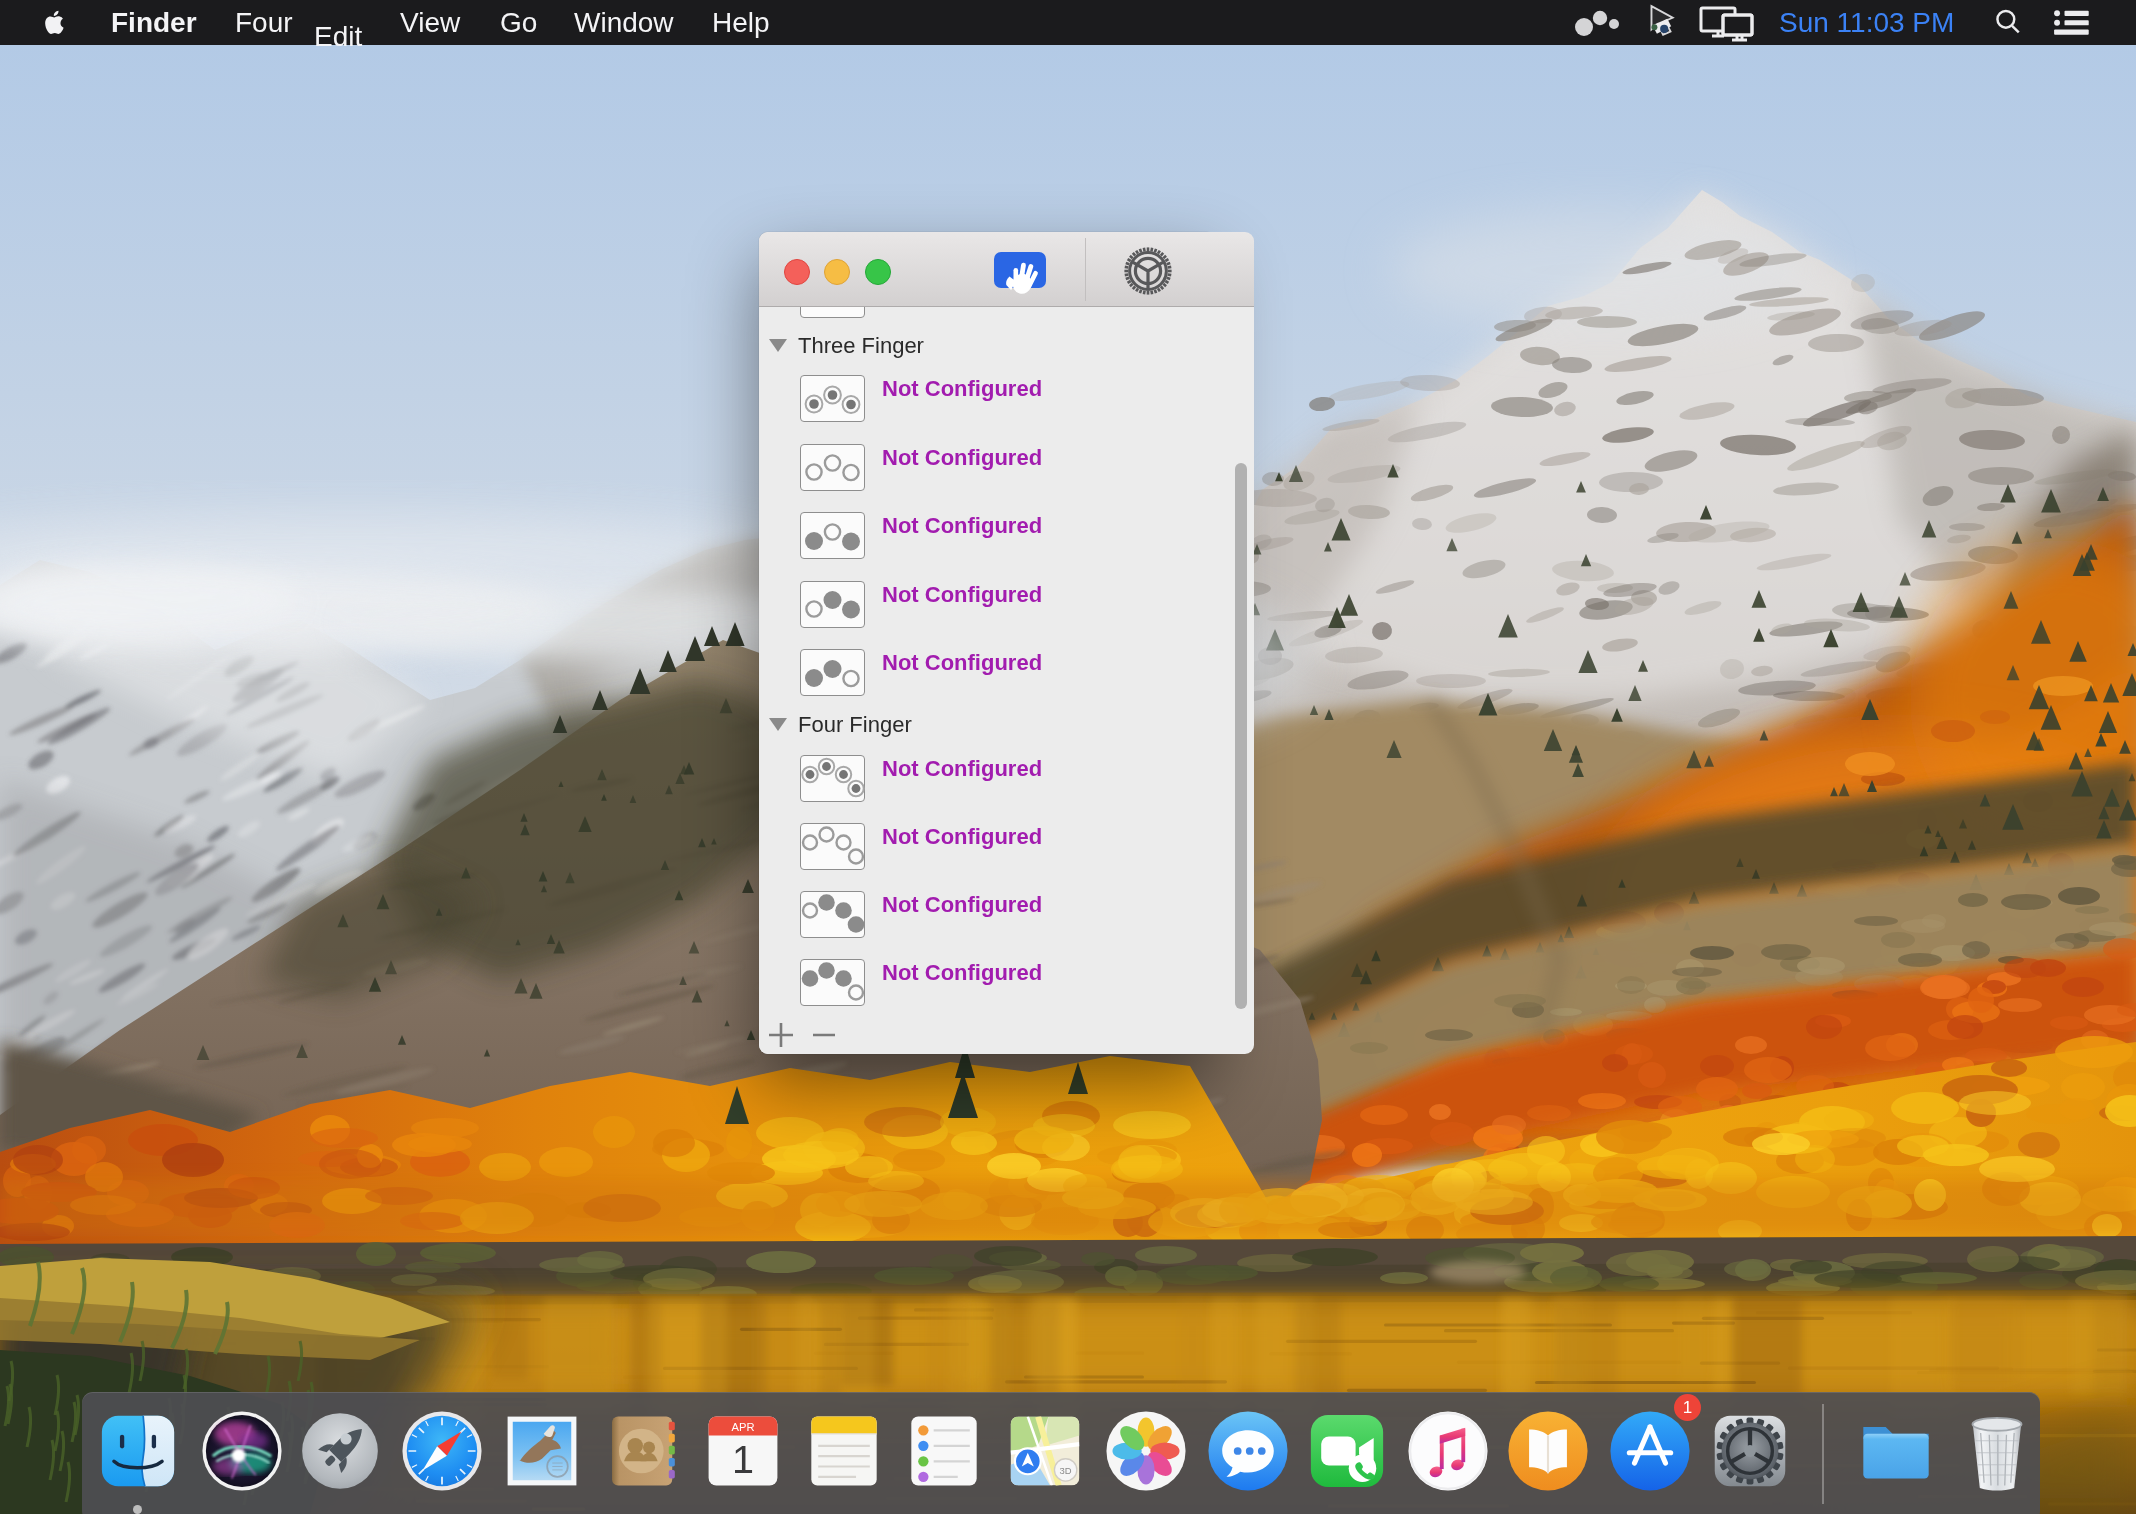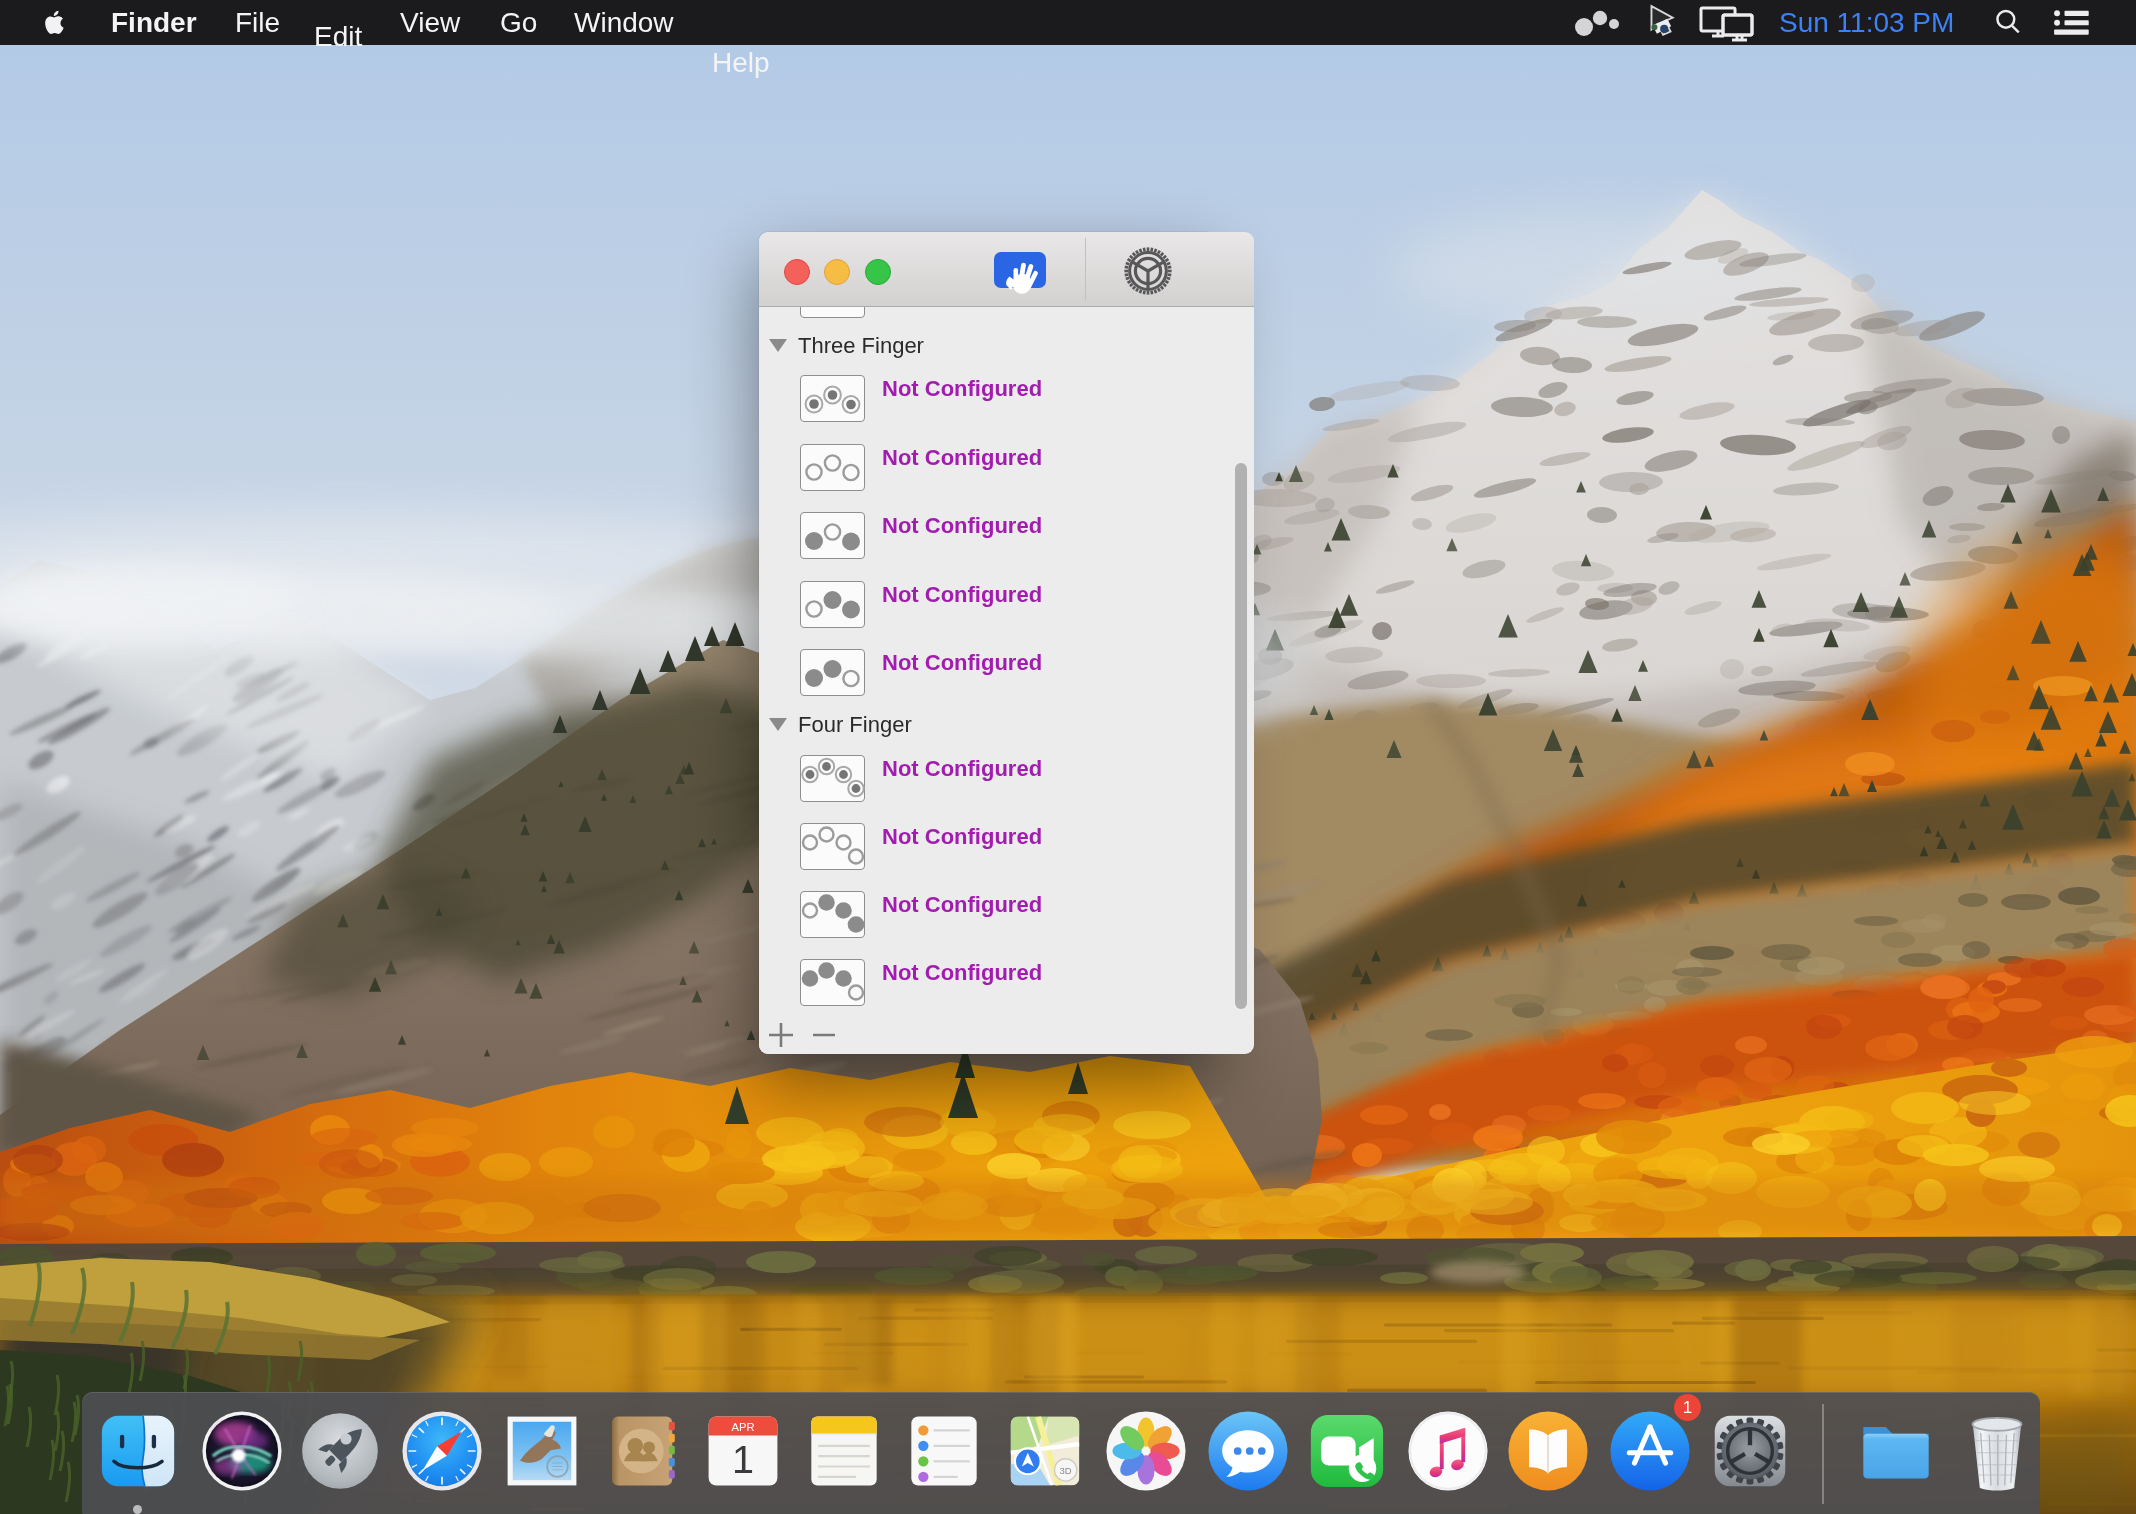--- a/index.html
+++ b/index.html
@@ -1413,26 +1413,26 @@
 <path d="M226,1447 q6,-26 2,-40" stroke="#4a6128" stroke-width="3" fill="none" opacity="0.8"></path>
 <path d="M66,1502 q6,-26 2,-40" stroke="#4a6128" stroke-width="3" fill="none" opacity="0.8"></path>
 <path d="M30,1326 q14,-40 8,-64 M72,1334 q18,-44 10,-66 M120,1342 q16,-38 12,-60 M172,1348 q18,-36 14,-58 M215,1354 q16,-34 12,-52" stroke="#5d7434" stroke-width="4" fill="none" opacity="0.9"></path>
 </svg>
 
   <div id="menubar">
       <svg width="20" height="24" viewBox="0 0 17 20" style="position:absolute;left:44px;top:10px;">
         <path fill="#f2f2f4" d="M8.6,4.9c0.9,0,2-0.6,2.7-1.4c0.6-0.7,1-1.7,1-2.7c0-0.1,0-0.3,0-0.4c-1,0-2.2,0.7-2.9,1.5C8.8,2.5,8.3,3.5,8.3,4.5C8.3,4.7,8.3,4.8,8.6,4.9z M12.1,5.2c-1.5,0-2.7,0.9-3.4,0.9c-0.8,0-1.9-0.85-3.2-0.85C3.1,5.25,1,7.3,1,11.1c0,2.4,0.9,4.9,2,6.5c1,1.4,1.8,2.5,3,2.5c1.2,0,1.7-0.8,3.2-0.8c1.5,0,1.8,0.8,3.1,0.8c1.3,0,2.2-1.2,3-2.4c0.9-1.4,1.3-2.8,1.3-2.9c-0.1,0-2.6-1-2.6-3.9c0-2.5,2-3.6,2.1-3.7C14.8,5.4,12.9,5.2,12.1,5.2z"></path>
       </svg>
       <span style="position:absolute;left:111px;top:7px;font-size:28px;font-weight:bold;">Finder</span>
-      <span style="position:absolute;left:235px;top:7px;font-size:28px;">File</span>
+      <span style="position:absolute;left:235px;top:7px;font-size:28px;">Four</span>
       <span style="position:absolute;left:314px;top:21px;font-size:28px;">Edit</span>
       <span style="position:absolute;left:400px;top:7px;font-size:28px;">View</span>
       <span style="position:absolute;left:500px;top:7px;font-size:28px;">Go</span>
       <span style="position:absolute;left:574px;top:7px;font-size:28px;text-align:center;">Window</span>
-      <span style="position:absolute;left:712px;top:7px;font-size:28px;margin-top:40px;">Help</span>
+      <span style="position:absolute;left:712px;top:7px;font-size:28px;">Help</span>
 <svg width="52" height="30" viewBox="0 0 52 30" style="position:absolute;left:1570px;top:8px;">
         <g fill="#d4d4d6">
           <circle cx="14" cy="19" r="9"></circle>
           <circle cx="30" cy="10" r="7.2"></circle>
           <circle cx="44" cy="16" r="5"></circle>
         </g>
       </svg>
 <svg width="36" height="36" viewBox="0 0 34 34" style="position:absolute;left:1643px;top:4px;">
         <g>
           <path d="M8,2 L28,13 L21,16 L26,26 L19,29 L14,19 L8,24 Z" fill="#2a2a2c" stroke="#d8d8da" stroke-width="1.8"></path>

